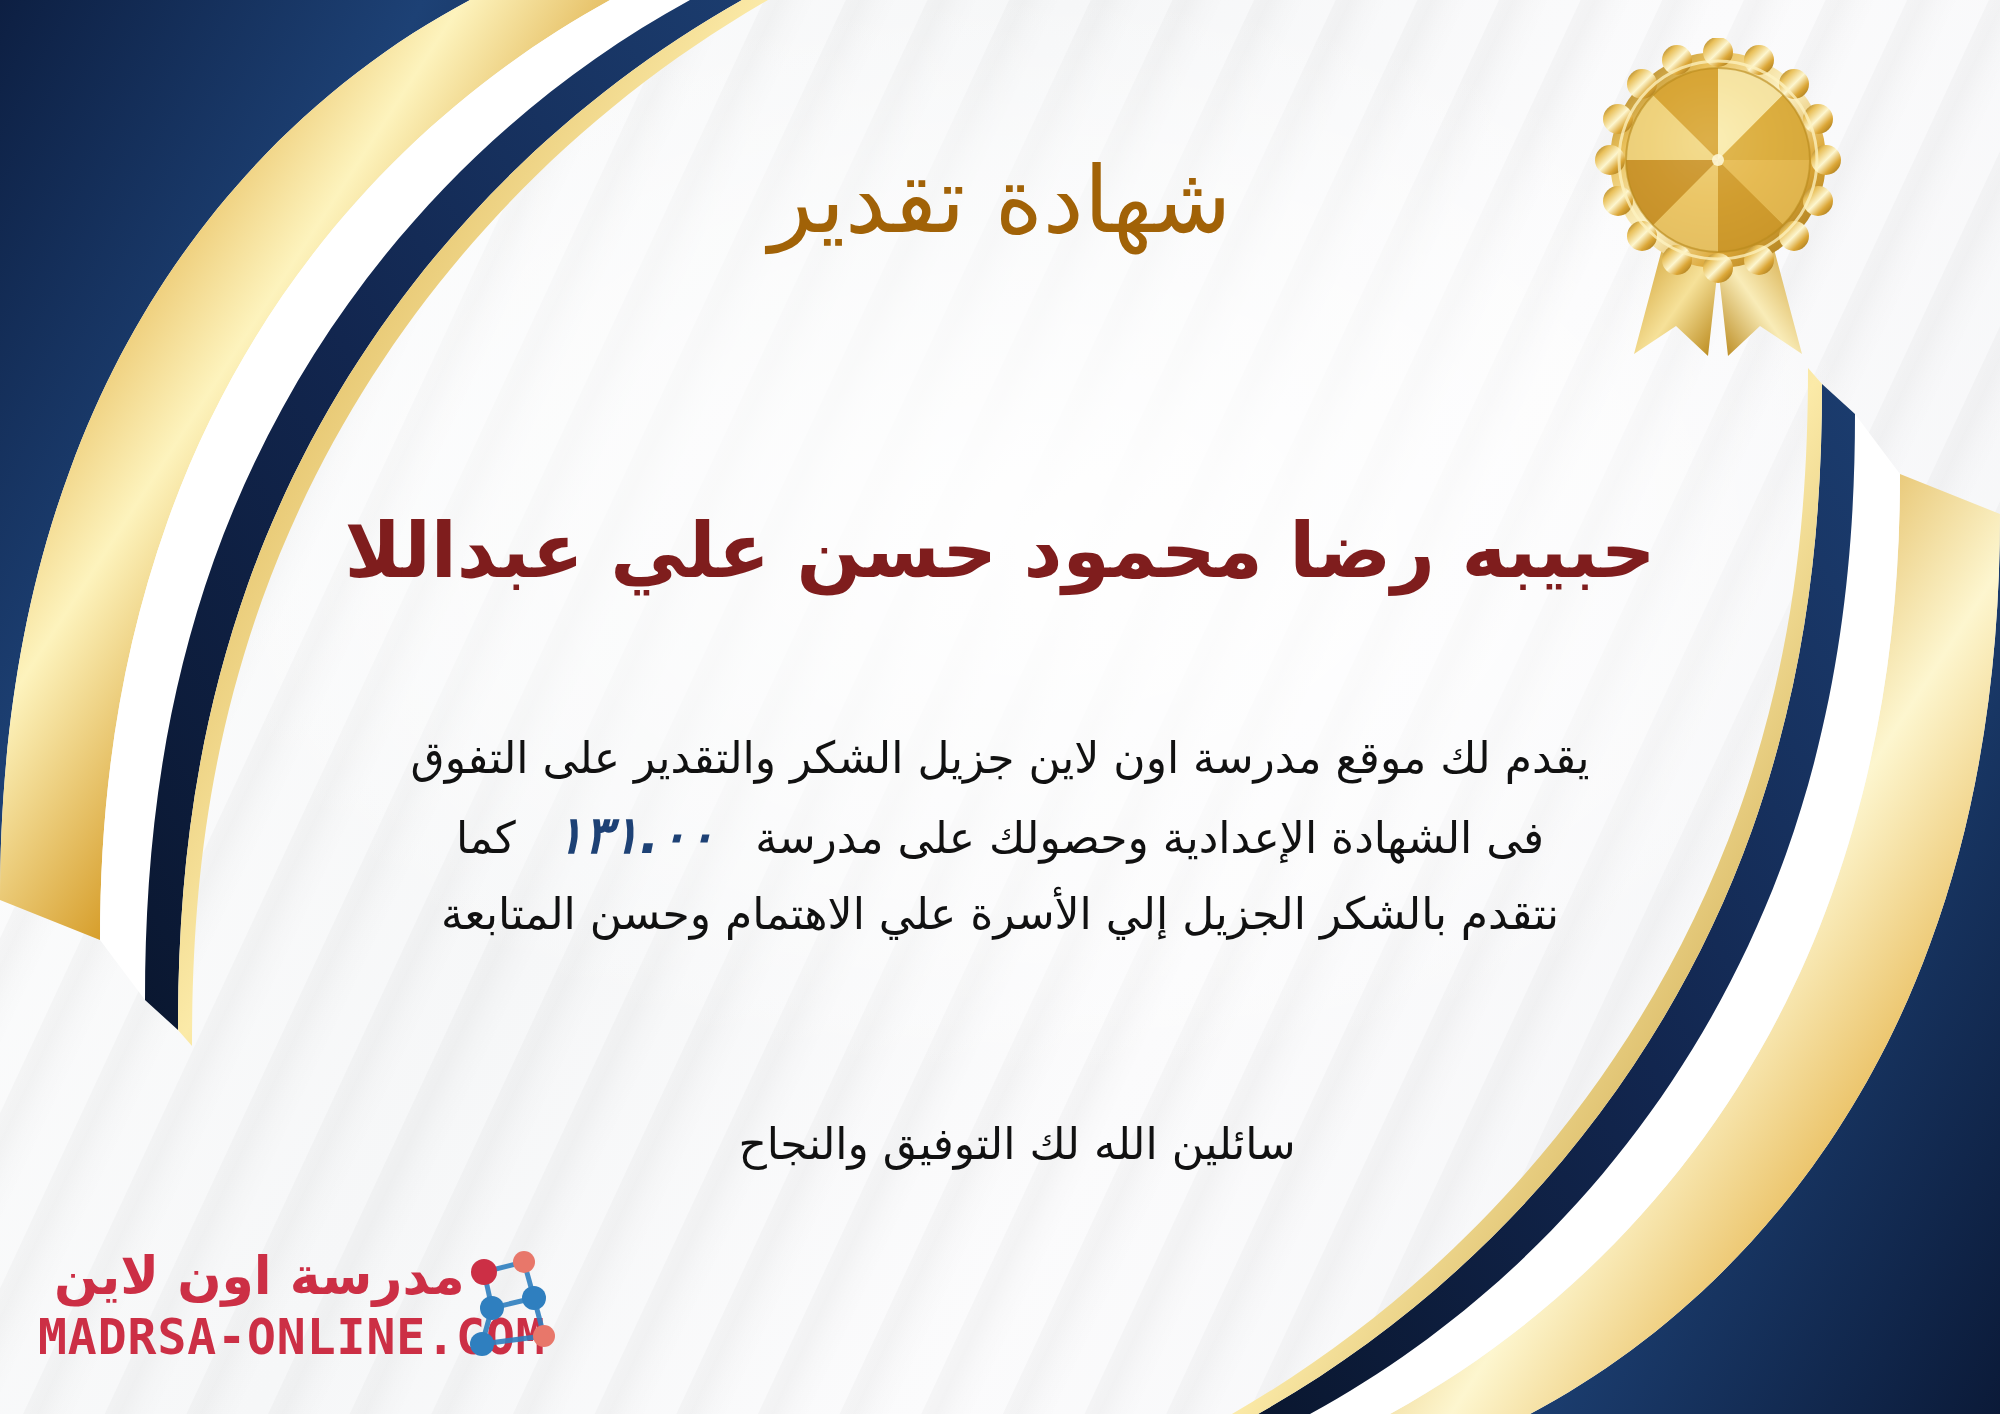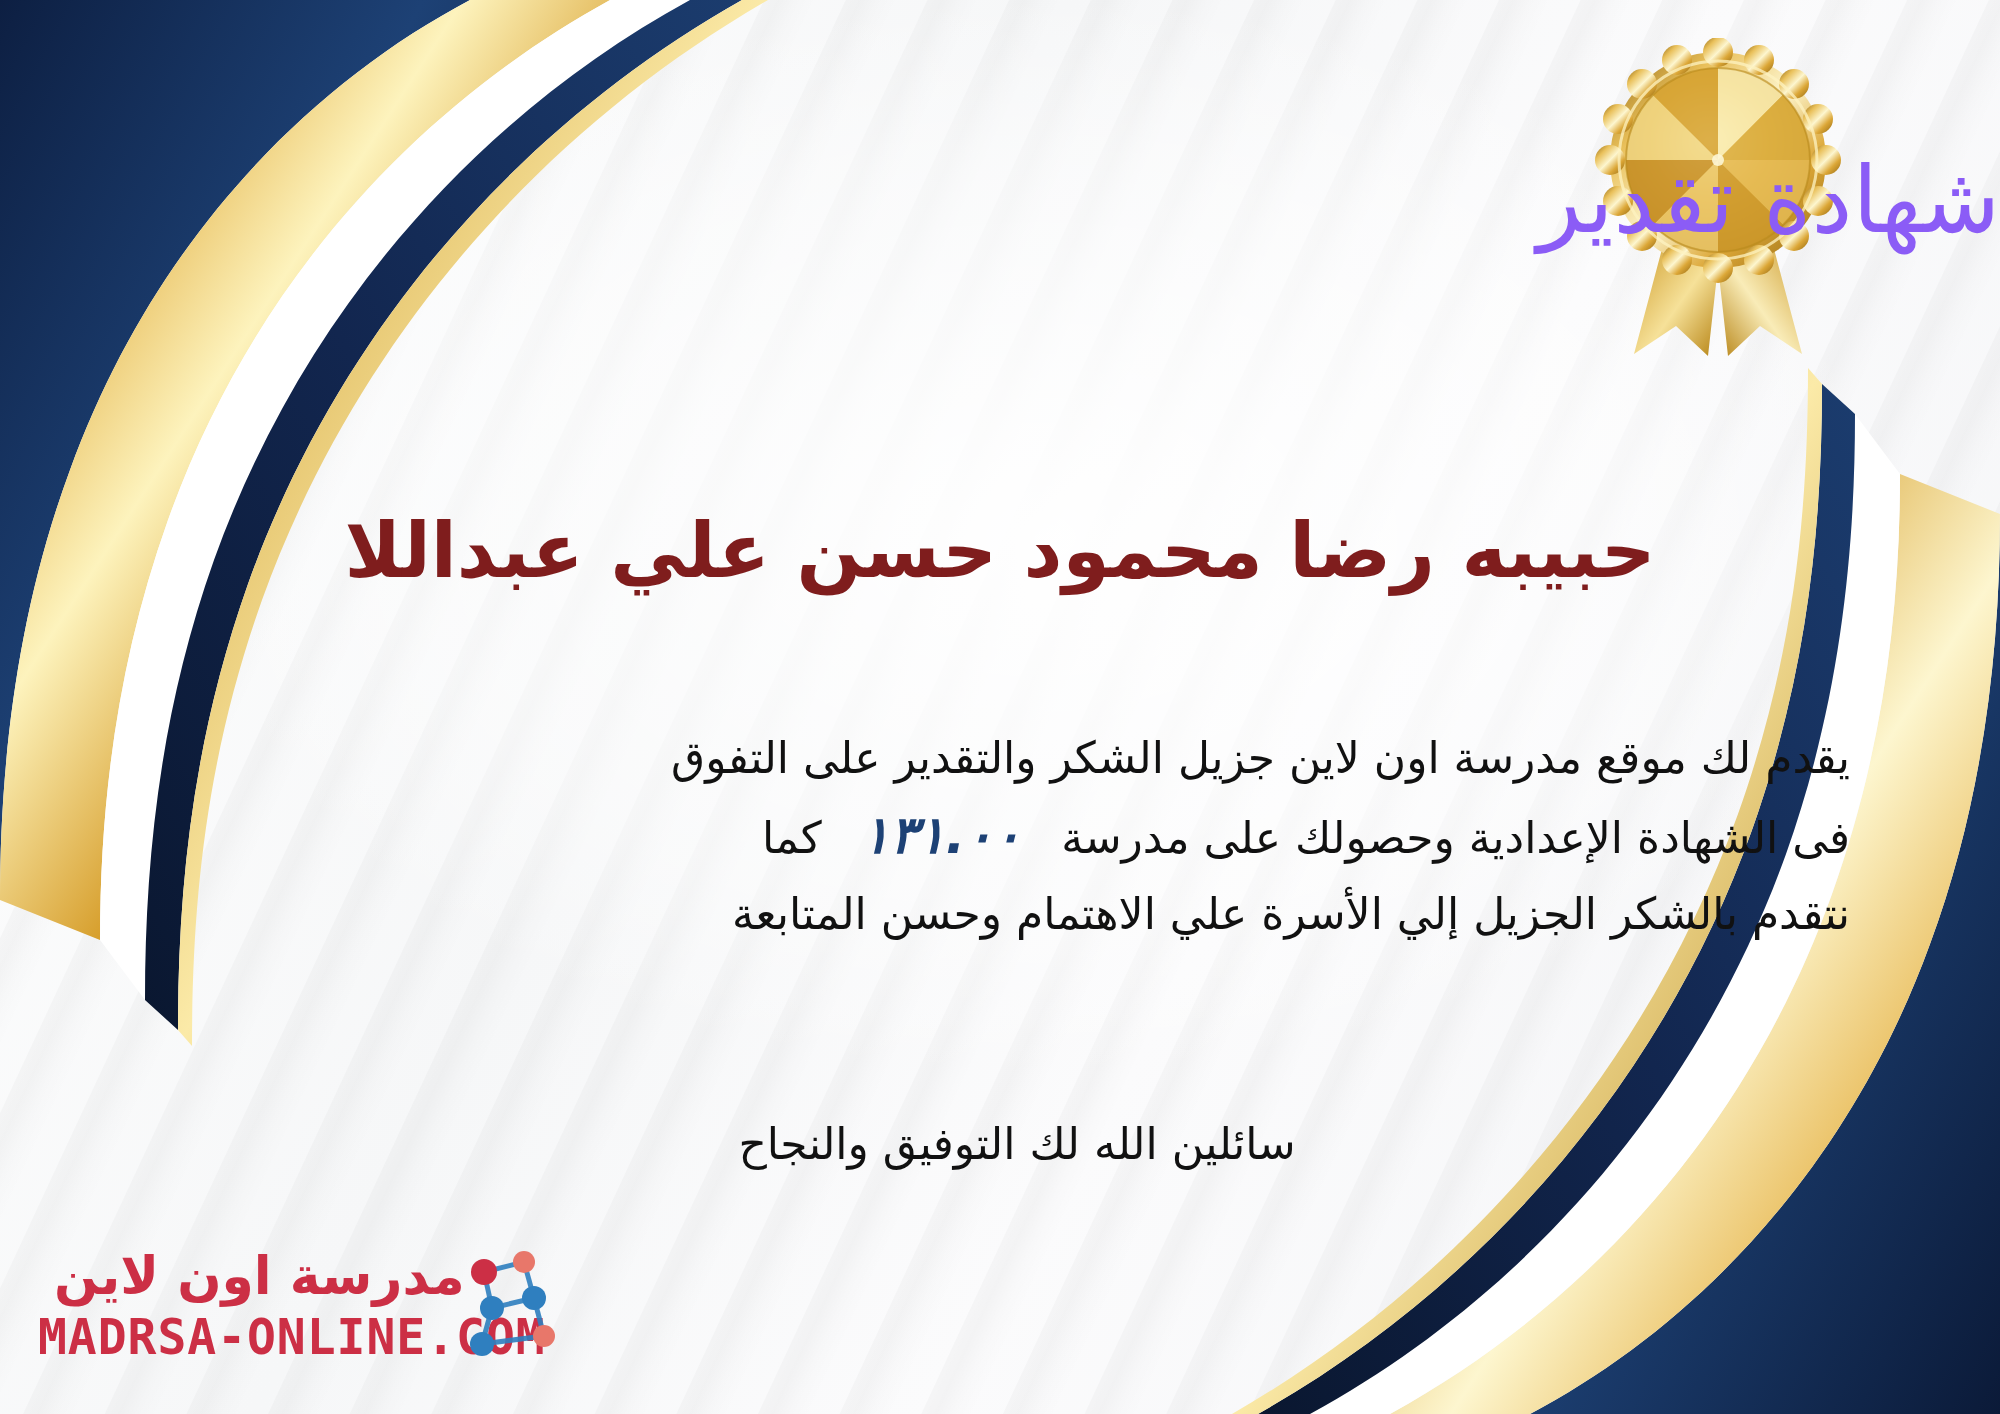--- a/index.html
+++ b/index.html
@@ -44,38 +44,40 @@
     position:absolute;
     left:1588px;top:38px;
     width:260px;height:330px;
   }
   .medal svg{width:260px;height:330px;display:block;}
 
   
   .title{
     position:absolute;
     top:148px;left:0;width:2000px;
+    text-align:center;
     font-size:92px;
     font-weight:400;
-    color:#8b5cf6;
+    color:#a16207;
     letter-spacing:0px;
     line-height:1.15;
   }
   .recipient{
     position:absolute;
     top:505px;left:0;width:2000px;
     text-align:center;
     font-size:76px;
     font-weight:700;
     color:#7f1d1d;
     line-height:1.2;
   }
   .body{
     position:absolute;
     top:722px;left:150px;width:1700px;
+    text-align:center;
     font-size:44px;
     color:#111111;
     line-height:1.62;
   }
   .body .line{display:block;white-space:nowrap;}
   .grade{
     color:#1d4175;
     font-weight:700;
     font-size:52px;
     padding:0 26px;

